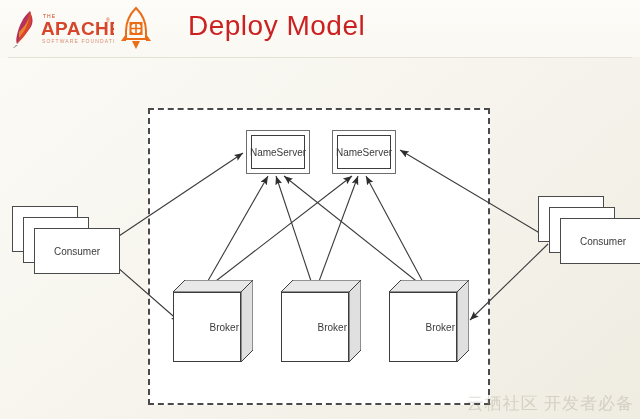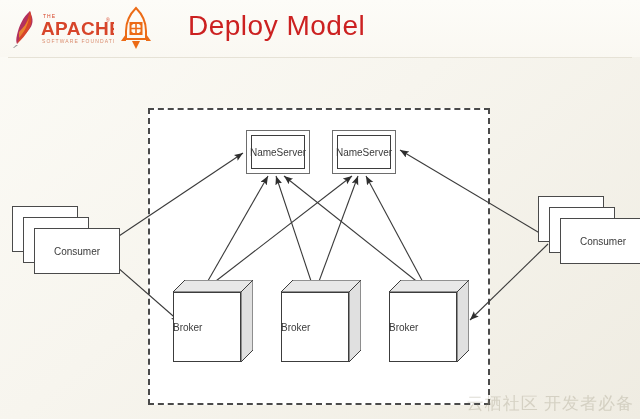--- a/index.html
+++ b/index.html
@@ -143,21 +143,21 @@
     left: 0; top: 0;
   }
   .broker .broker-label {
     position: absolute;
     left: 0; top: 0;
     width: 66px; height: 82px;
     padding-top: 12px;
     box-sizing: border-box;
     display: flex;
     align-items: center;
-    justify-content: flex-start;
+    justify-content: flex-end;
   }
 
   
   #watermark {
     position: absolute;
     right: 6px; bottom: 4px;
     font-family: Liberation Serif, serif;
     font-size: 17px;
     color: rgba(150, 142, 120, 0.30);
     letter-spacing: 1px;

